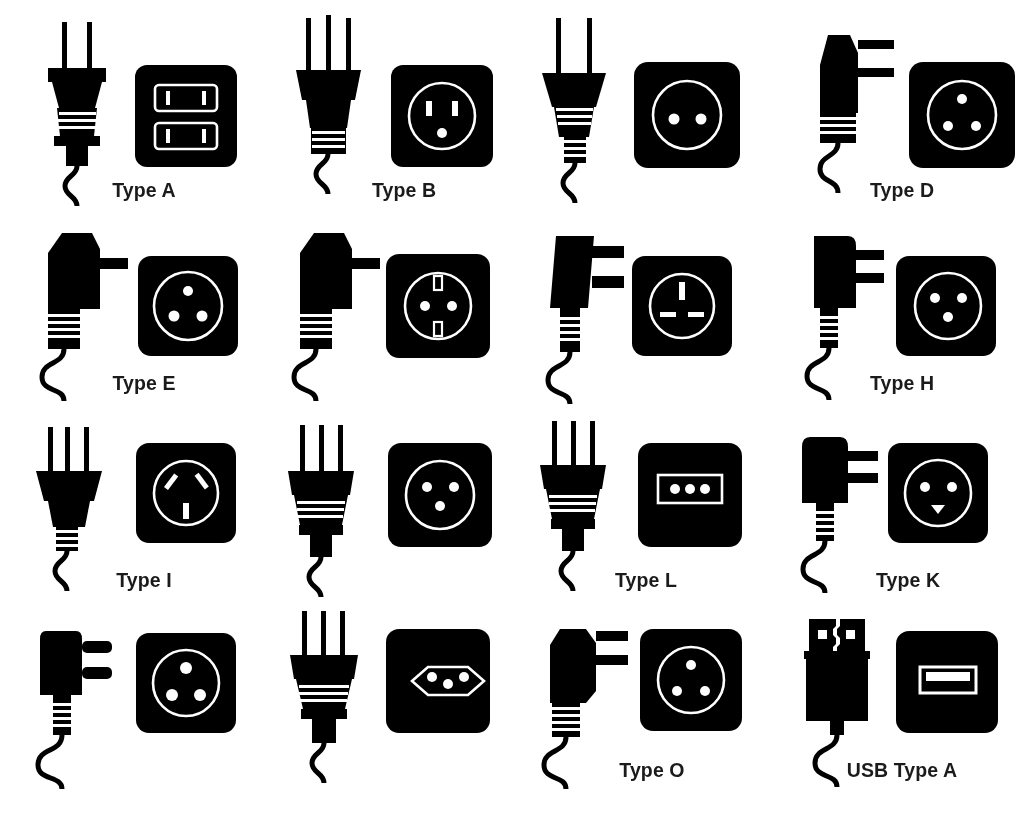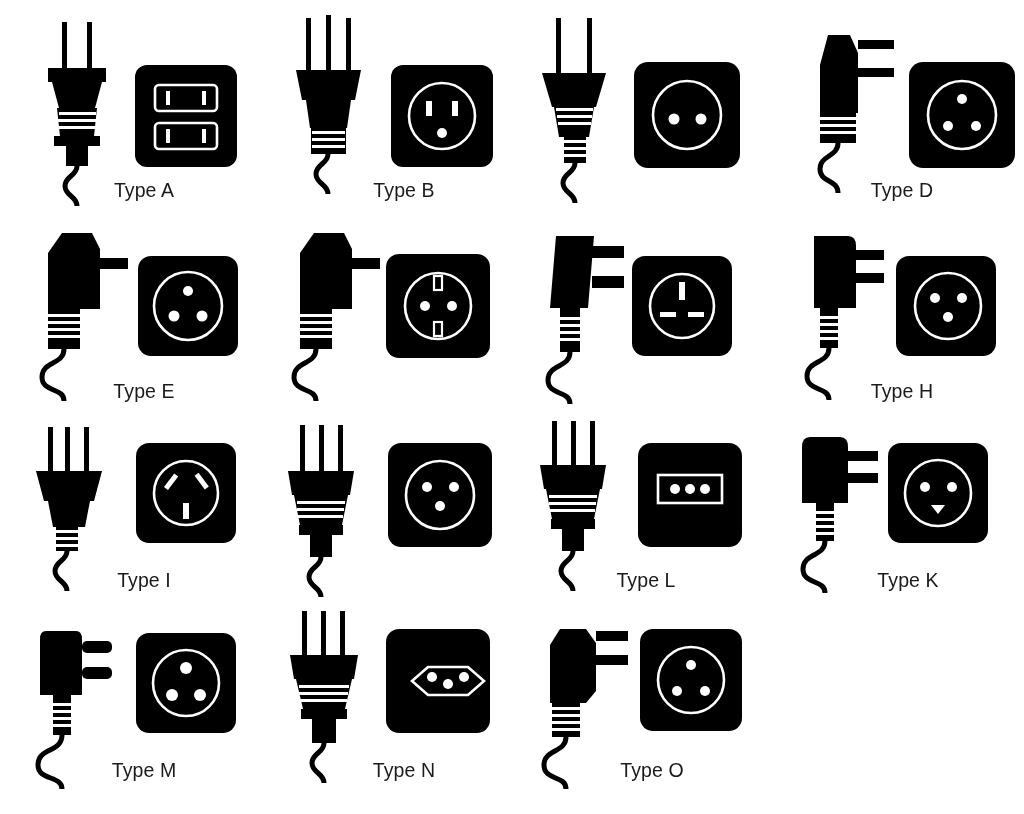--- a/index.html
+++ b/index.html
@@ -26,20 +26,21 @@
     left: 0; top: 0;
     width: 1024px;
     height: 814px;
     display: grid;
     grid-template-columns: repeat(4, 256px);
     grid-template-rows: 218px 195px 190px 211px;
   }
   .cell {
     position: relative;
     box-sizing: border-box;
+    font-weight: bold;
   }
   .art {
     position: absolute;
     left: 0;
     top: 0;
     width: 256px;
     height: 100%;
   }
   .art svg {
     display: block;
@@ -51,21 +52,21 @@
     left: 0;
     width: 256px;
     text-align: center;
     font-size: 19.5px;
     letter-spacing: 0.1px;
     color: #1b1b1b;
     font-family: "Liberation Sans", "DejaVu Sans", sans-serif;
     white-space: nowrap;
   }
   .r0 .label { bottom: 16px; }
-  .r1 .label { bottom: 10px; margin-top: 17px; }
+  .r1 .label { bottom: 18px; margin-top: 17px; }
   .r2 .label { bottom: 11px; }
   .r3 .label { bottom: 32px; }
   
   .lab-shift-a { transform: translateX(16px); }
   .lab-shift-b { transform: translateX(20px); }
   .lab-shift-c { transform: translateX(12px); }
   .lab-shift-d { transform: translateX(6px); }
 </style>
 </head>
 <body>
@@ -433,21 +434,20 @@
           </g>
           <g>
             <rect x="136" y="30" width="100" height="100" rx="13" fill="#000000"></rect>
             <circle cx="186" cy="80" r="33" fill="none" stroke="#ffffff" stroke-width="2.6"></circle>
             <circle cx="186" cy="65" r="6" fill="#ffffff"></circle>
             <circle cx="172" cy="92" r="6" fill="#ffffff"></circle>
             <circle cx="200" cy="92" r="6" fill="#ffffff"></circle>
           </g>
         </svg>
       </div>
-      <div class="label lab-shift-a">Type M</div>
     </div>
 
     <div class="cell r3">
       <div class="art">
         <svg viewBox="0 0 256 211" xmlns="http://www.w3.org/2000/svg" aria-hidden="true">
           <g fill="#000000">
             <rect x="46" y="8" width="5" height="44"></rect>
             <rect x="65" y="8" width="5" height="44"></rect>
             <rect x="84" y="8" width="5" height="44"></rect>
             <path d="M34 52 h68 l-4 24 h-60 z"></path>
@@ -463,21 +463,20 @@
           </g>
           <g>
             <rect x="130" y="26" width="104" height="104" rx="13" fill="#000000"></rect>
             <path d="M156 78 l16 -14 h40 l16 14 l-16 14 h-40 z" fill="none" stroke="#ffffff" stroke-width="2.6"></path>
             <circle cx="176" cy="74" r="5" fill="#ffffff"></circle>
             <circle cx="192" cy="81" r="5" fill="#ffffff"></circle>
             <circle cx="208" cy="74" r="5" fill="#ffffff"></circle>
           </g>
         </svg>
       </div>
-      <div class="label lab-shift-b">Type N</div>
     </div>
 
     <div class="cell r3">
       <div class="art">
         <svg viewBox="0 0 256 211" xmlns="http://www.w3.org/2000/svg" aria-hidden="true">
           <g fill="#000000">
             <path d="M48 26 h26 l10 14 v48 l-10 12 h-36 v-58 z"></path>
             <rect x="84" y="28" width="32" height="10"></rect>
             <rect x="84" y="52" width="32" height="10"></rect>
             <rect x="40" y="100" width="28" height="34"></rect>
@@ -494,15 +493,37 @@
             <circle cx="179" cy="77" r="33" fill="none" stroke="#ffffff" stroke-width="2.6"></circle>
             <circle cx="179" cy="62" r="5" fill="#ffffff"></circle>
             <circle cx="165" cy="88" r="5" fill="#ffffff"></circle>
             <circle cx="193" cy="88" r="5" fill="#ffffff"></circle>
           </g>
         </svg>
       </div>
       <div class="label lab-shift-c">Type O</div>
     </div>
 
+    <div class="cell r3">
+      <div class="art">
+        <svg viewBox="0 0 256 211" xmlns="http://www.w3.org/2000/svg" aria-hidden="true">
+          <g>
+            <rect x="41" y="16" width="56" height="32" fill="#000000"></rect>
+            <path d="M68 16 v7 l-3 3 v6 l3 3 v6 l-3 3 v4 h4 v-4 l3 -3 v-6 l-3 -3 v-6 l3 -3 v-7 z" fill="#ffffff"></path>
+            <rect x="50" y="27" width="9" height="9" fill="#ffffff"></rect>
+            <rect x="78" y="27" width="9" height="9" fill="#ffffff"></rect>
+            <rect x="36" y="48" width="66" height="8" fill="#000000"></rect>
+            <rect x="38" y="56" width="62" height="62" fill="#000000"></rect>
+            <rect x="62" y="118" width="14" height="14" fill="#000000"></rect>
+            <path d="M69 132 c0 16 -22 12 -22 28 c0 16 22 10 22 24" fill="none" stroke="#000" stroke-width="5"></path>
+          </g>
+          <g>
+            <rect x="128" y="28" width="102" height="102" rx="13" fill="#000000"></rect>
+            <rect x="152" y="64" width="56" height="26" fill="none" stroke="#ffffff" stroke-width="3"></rect>
+            <rect x="158" y="69" width="44" height="9" fill="#ffffff"></rect>
+          </g>
+        </svg>
+      </div>
+      <div class="label lab-shift-d">USB Type A</div>
+    </div>
 
   </div>
 </div>
 
 </body></html>

